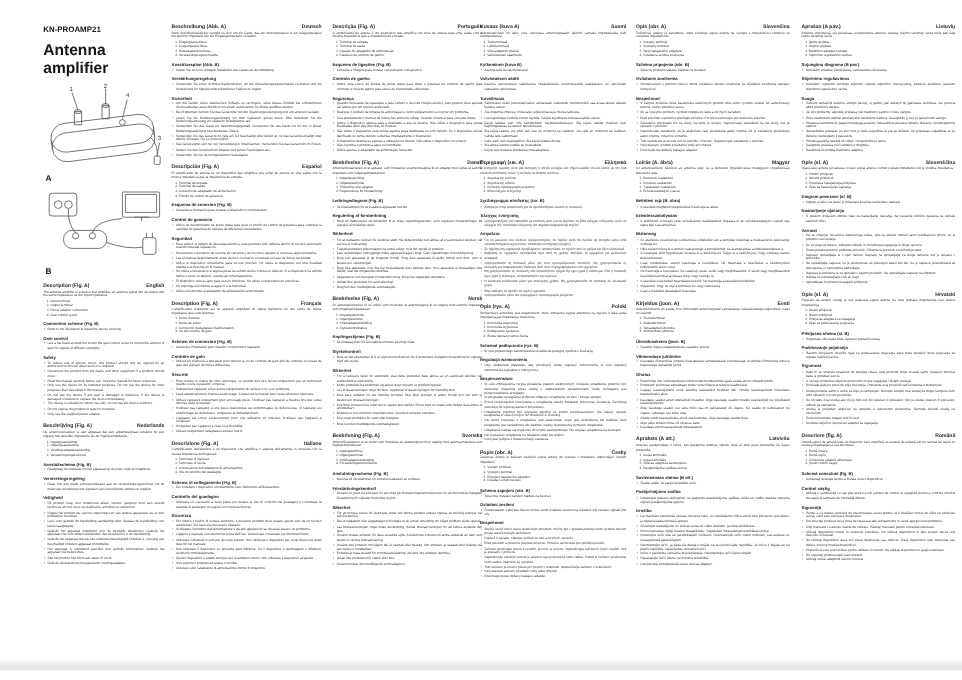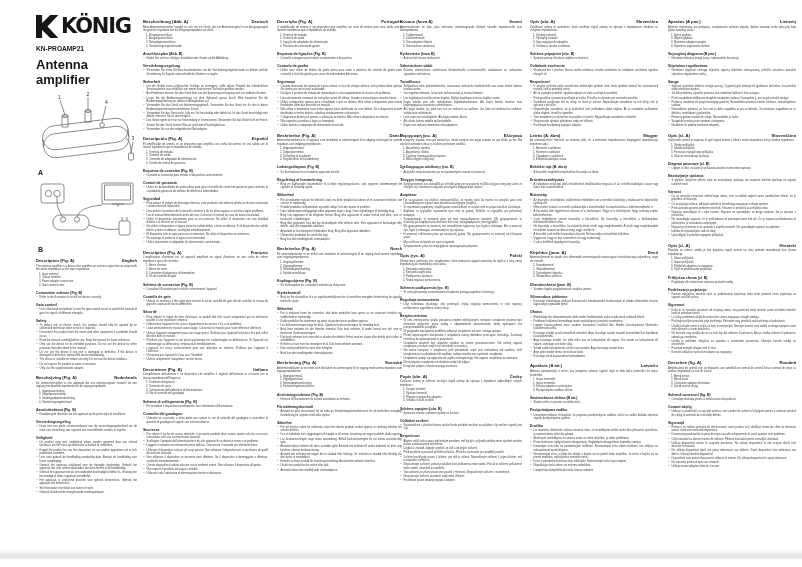--- a/index.html
+++ b/index.html
@@ -31,26 +31,20 @@
   svg.lineart{display:block;}
   svg.lineart *{vector-effect:non-scaling-stroke;}
   .page-edge{position:absolute;left:0;top:549px;width:802px;height:10px;
              background:linear-gradient(#ffffff,#e3e3e3 70%,#efefef);}
 </style>
 </head>
 <body>
 
 <div class="col" id="col0">
 
-  <div class="logo-row">
-    <svg width="23" height="23" viewBox="0 0 34 34">
-      <polygon points="0,0 9,0 9,12 21,0 33,0 17,17 33,34 21,34 9,22 9,34 0,34" fill="#161616"></polygon>
-    </svg>
-    <span class="logo-text">KÖNIG</span>
-  </div>
 
   <div class="model">KN-PROAMP21</div>
   <div class="product">Antenna amplifier</div>
 
   <div class="figure">
     <svg class="lineart" width="101" height="76" viewBox="0 0 101 76" fill="none" stroke="#5a5a5a" stroke-width="0.7">
 
       <g transform="rotate(-7 50 48)">
         <rect x="7" y="30" width="86" height="24" rx="12"></rect>
         <rect x="7" y="38" width="86" height="24" rx="12"></rect>

